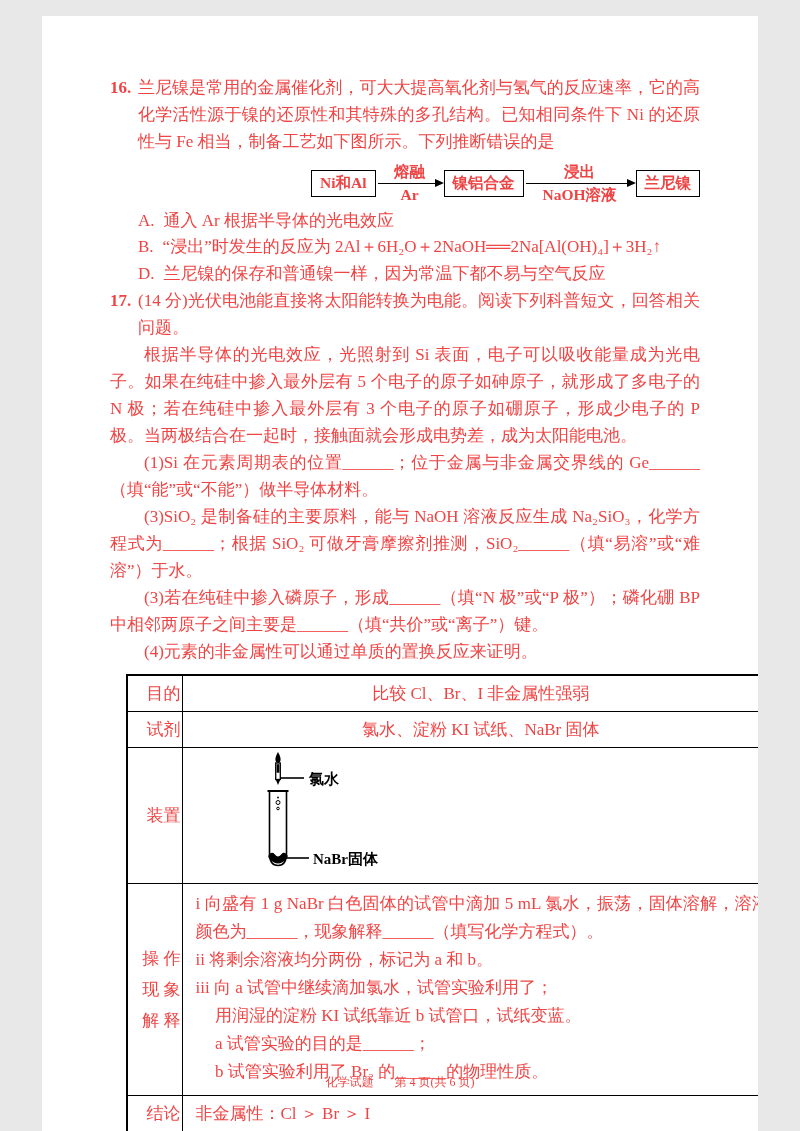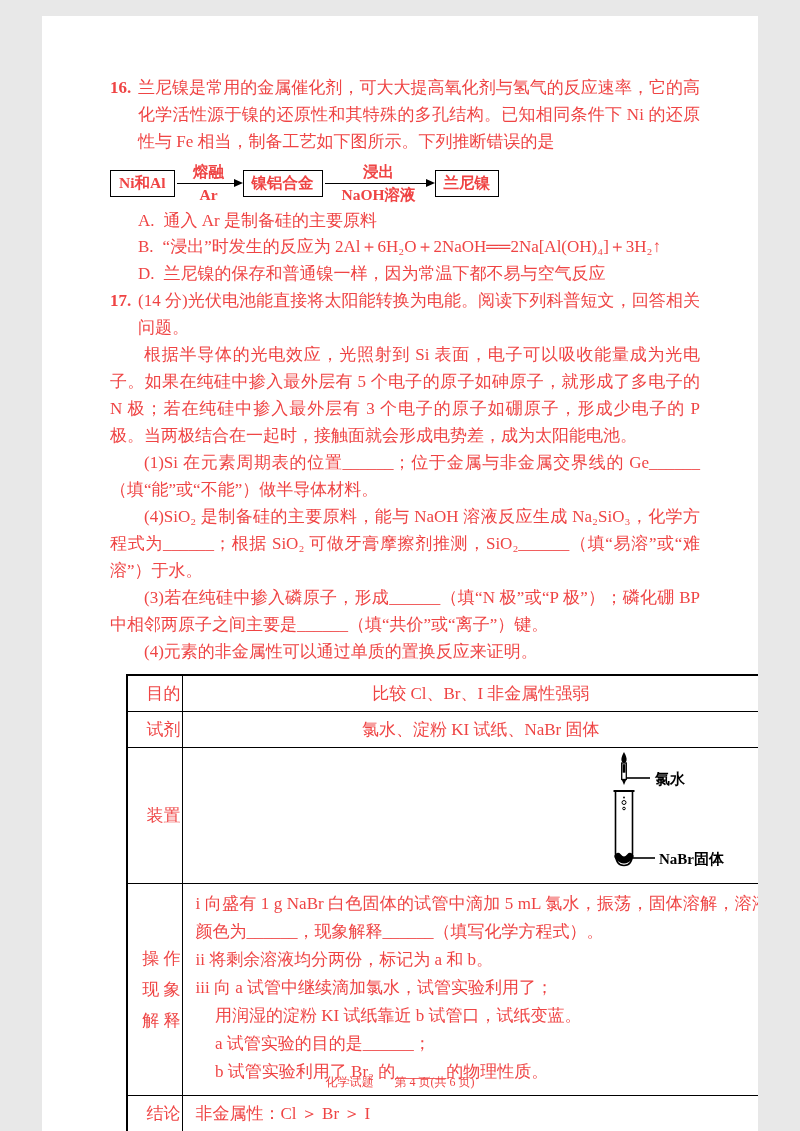--- a/index.html
+++ b/index.html
@@ -7,21 +7,21 @@
     width:716px; height:1131px; margin:16px auto; background:#ffffff;
     box-sizing:border-box; padding:58px 58px 0 68px; position:relative;
     font-family:"Liberation Serif","DejaVu Serif",serif;
     font-size:17px; line-height:27px; color:#ef4444; overflow:hidden;
   }
   p { margin:0; }
   .hang { position:relative; padding-left:28px; text-align:justify; }
   .qnum { position:absolute; left:0; top:0; font-weight:bold; }
 
   
-  .flow { display:flex; justify-content:flex-start; align-items:center;
+  .flow { display:flex; justify-content:flex-end; align-items:center;
           margin:8px 0 4px; font-weight:bold; font-size:15.5px; line-height:1.15; }
   .fbox { border:1.8px solid #000; padding:3px 8px 4px; white-space:nowrap; }
   .farrow { display:flex; flex-direction:column; align-items:center; margin:0 2px; }
   .farrow .ftop { margin-bottom:2px; }
   .farrow .fbot { margin-top:2px; }
   .fline { position:relative; border-top:1.8px solid #000; height:0; }
   .fline::after { content:""; position:absolute; right:-2px; top:-5.3px; width:0; height:0;
     border-left:9px solid #000; border-top:4.3px solid transparent; border-bottom:4.3px solid transparent; }
   .w1 .fline { width:64px; }
   .w2 .fline { width:108px; }
@@ -37,21 +37,21 @@
 
   
   .exp-table { border-collapse:collapse; width:655px; margin:9px 0 0 16px;
                table-layout:fixed; border:2px solid #000; }
   .exp-table th, .exp-table td { border:1.5px solid #000; font-weight:normal;
                font-size:17px; vertical-align:middle; }
   .exp-table th { text-align:right; padding:2px 1px; }
   .row-s th, .row-s td { height:31px; }
   .td-center { text-align:center; padding:2px 8px; }
   .td-left   { text-align:left; padding:2px 8px 2px 13px; }
-  .apparatus-td { height:122px; text-align:right; padding:3px 0; }
+  .apparatus-td { height:122px; text-align:left; padding:3px 0; }
   .op-th span { display:block; line-height:31px; }
   .op-td { padding:6px 10px 9px 13px; }
   .op-td p { line-height:28px; text-align:justify;font-family:Liberation Serif, serif; }
   .op-td p.ind { padding-left:1.15em; }
   svg .slabel { font:bold 15px "Liberation Serif","DejaVu Serif",serif; fill:#000; }
 
   .footer { position:absolute; left:0; bottom:56px; width:100%; text-align:center;
             font-size:12px; line-height:18px; }
   .footer span + span { margin-left:18px; }
 </style>
@@ -77,40 +77,40 @@
       <span class="farrow w2">
         <span class="ftop">浸出</span>
         <span class="fline"></span>
         <span class="fbot">NaOH溶液</span>
       </span>
       <span class="fbox">兰尼镍</span>
     </div>
 
     <div class="options">
       <p class="opt">
-        <span class="optlabel">A.</span><span>通入 Ar 是制备硅的主要原料</span>
+        <span class="optlabel">A.</span><span>通入 Ar 根据半导体的光电效应</span>
       </p>
       <p class="opt">
         <span class="optlabel">B.</span><span>“浸出”时发生的反应为 2Al＋6H₂O＋2NaOH══2Na[Al(OH)₄]＋3H₂↑</span>
       </p>
       <p class="opt">
         <span class="optlabel">D.</span><span>兰尼镍的保存和普通镍一样，因为常温下都不易与空气反应</span>
       </p>
     </div>
   </section>
 
 
   <section>
     <p class="hang">
       <span class="qnum">17.</span>
       <span>(14 分)光伏电池能直接将太阳能转换为电能。阅读下列科普短文，回答相关问题。</span>
     </p>
     <p class="passage">根据半导体的光电效应，光照射到 Si 表面，电子可以吸收能量成为光电子。如果在纯硅中掺入最外层有 5 个电子的原子如砷原子，就形成了多电子的 N 极；若在纯硅中掺入最外层有 3 个电子的原子如硼原子，形成少电子的 P 极。当两极结合在一起时，接触面就会形成电势差，成为太阳能电池。</p>
     <p class="subq">(1)Si 在元素周期表的位置______；位于金属与非金属交界线的 Ge______（填“能”或“不能”）做半导体材料。</p>
-    <p class="subq">(4)SiO₂ 是制备硅的主要原料，能与 NaOH 溶液反应生成 Na₂SiO₃，化学方程式为______；根据 SiO₂ 可做牙膏摩擦剂推测，SiO₂______（填“易溶”或“难溶”）于水。</p>
+    <p class="subq">(3)SiO₂ 是制备硅的主要原料，能与 NaOH 溶液反应生成 Na₂SiO₃，化学方程式为______；根据 SiO₂ 可做牙膏摩擦剂推测，SiO₂______（填“易溶”或“难溶”）于水。</p>
     <p class="subq">(3)若在纯硅中掺入磷原子，形成______（填“N 极”或“P 极”）；磷化硼 BP 中相邻两原子之间主要是______（填“共价”或“离子”）键。</p>
     <p class="subq">(4)元素的非金属性可以通过单质的置换反应来证明。</p>
 
     <table class="exp-table">
       <colgroup>
           <col style="width:55px">
           <col>
         </colgroup>
       <tbody>
           <tr class="row-s">

